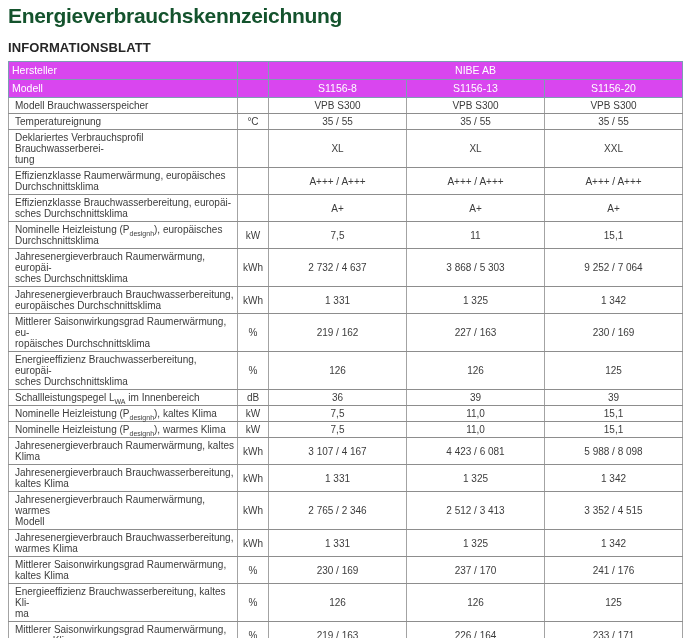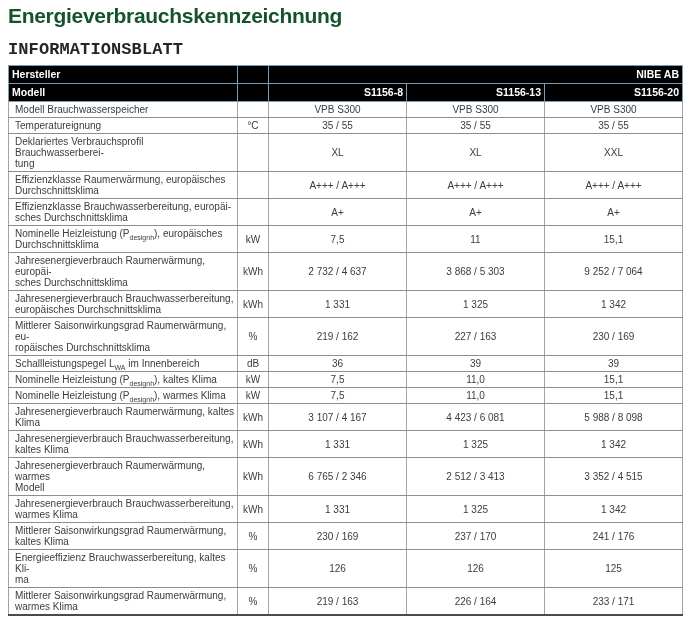--- a/index.html
+++ b/index.html
@@ -15,26 +15,25 @@
     padding: 2px 7px 0 8px;
   }
   .page-title {
     font-size: 21px;
     font-weight: bold;
     color: #14532d;
     margin: 2px 0 12px 0;
     letter-spacing: -0.3px;
   }
   .page-subtitle {
-    font-size: 17px;
+    font-size: 13px;
     font-weight: bold;
     color: #262626;
     margin: 0 0 6px 0;
     letter-spacing: 0.1px;
-    font-family: Liberation Mono, monospace;
   }
   table.info-table {
     border-collapse: collapse;
     table-layout: fixed;
     width: 675px;
     font-size: 10px;
     color: #3c3c3c;
     border: 1px solid #8f8f8f;
     border-bottom: 2px solid #4a4a4a;
   }
@@ -42,32 +41,32 @@
   .info-table col.c-unit  { width: 31px;  }
   .info-table th, .info-table td {
     border: 1px solid #a3a3a3;
     border-top-color: #8d8d8d;
     border-bottom-color: #8d8d8d;
     padding: 2px 3px;
     line-height: 11px;
     vertical-align: middle;
   }
   .info-table thead th {
-    background: #000000;
+    background: #d946ef;
     color: #ffffff;
-    font-weight: bold;
+    font-weight: normal;
     font-size: 10.5px;
     border-color: #7d9db3;
     padding: 3px 3px;
   }
   th.h-label {
     text-align: left;
     padding-left: 6px;
   }
-  th.h-center { text-align: right; }
+  th.h-center { text-align: center; }
   td.label {
     text-align: left;
     padding-left: 6px;
     padding-right: 2px;
     white-space: pre-line;
     margin-left: 24px;
   }
   td.unit, td.val { text-align: center; }
   sub {
     font-size: 7px;
@@ -168,20 +167,28 @@
         </tr>
         <tr>
           <td class="label">Mittlerer Saisonwirkungsgrad Raumerwärmung, eu-
 ropäisches Durchschnittsklima</td>
           <td class="unit">%</td>
           <td class="val">219 / 162</td>
           <td class="val">227 / 163</td>
           <td class="val">230 / 169</td>
         </tr>
         <tr>
+          <td class="label">Energieeffizienz Brauchwasserbereitung, europäi-
+sches Durchschnittsklima</td>
+          <td class="unit">%</td>
+          <td class="val">126</td>
+          <td class="val">126</td>
+          <td class="val">125</td>
+        </tr>
+        <tr>
           <td class="label">Schallleistungspegel L<sub>WA</sub> im Innenbereich</td>
           <td class="unit">dB</td>
           <td class="val">36</td>
           <td class="val">39</td>
           <td class="val">39</td>
         </tr>
         <tr>
           <td class="label">Nominelle Heizleistung (P<sub>designh</sub>), kaltes Klima</td>
           <td class="unit">kW</td>
           <td class="val">7,5</td>
@@ -208,21 +215,21 @@
 kaltes Klima</td>
           <td class="unit">kWh</td>
           <td class="val">1 331</td>
           <td class="val">1 325</td>
           <td class="val">1 342</td>
         </tr>
         <tr>
           <td class="label">Jahresenergieverbrauch Raumerwärmung, warmes
 Modell</td>
           <td class="unit">kWh</td>
-          <td class="val">6 765 / 2 346</td>
+          <td class="val">2 765 / 2 346</td>
           <td class="val">2 512 / 3 413</td>
           <td class="val">3 352 / 4 515</td>
         </tr>
         <tr>
           <td class="label">Jahresenergieverbrauch Brauchwasserbereitung,
 warmes Klima</td>
           <td class="unit">kWh</td>
           <td class="val">1 331</td>
           <td class="val">1 325</td>
           <td class="val">1 342</td>

